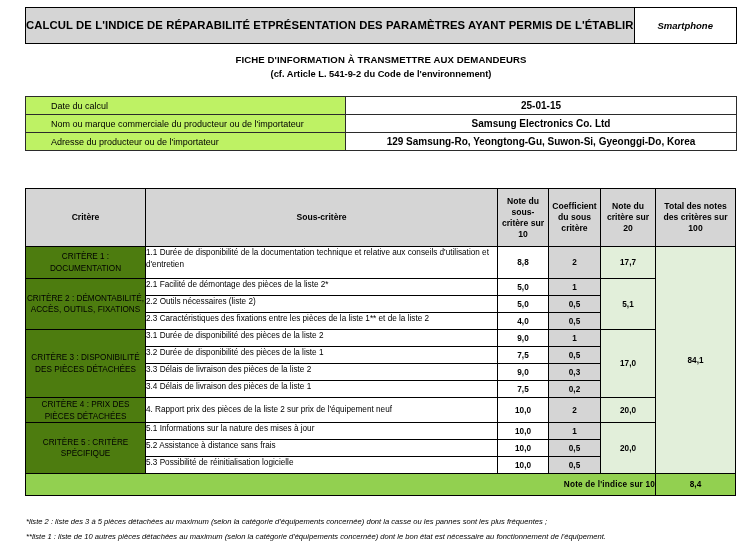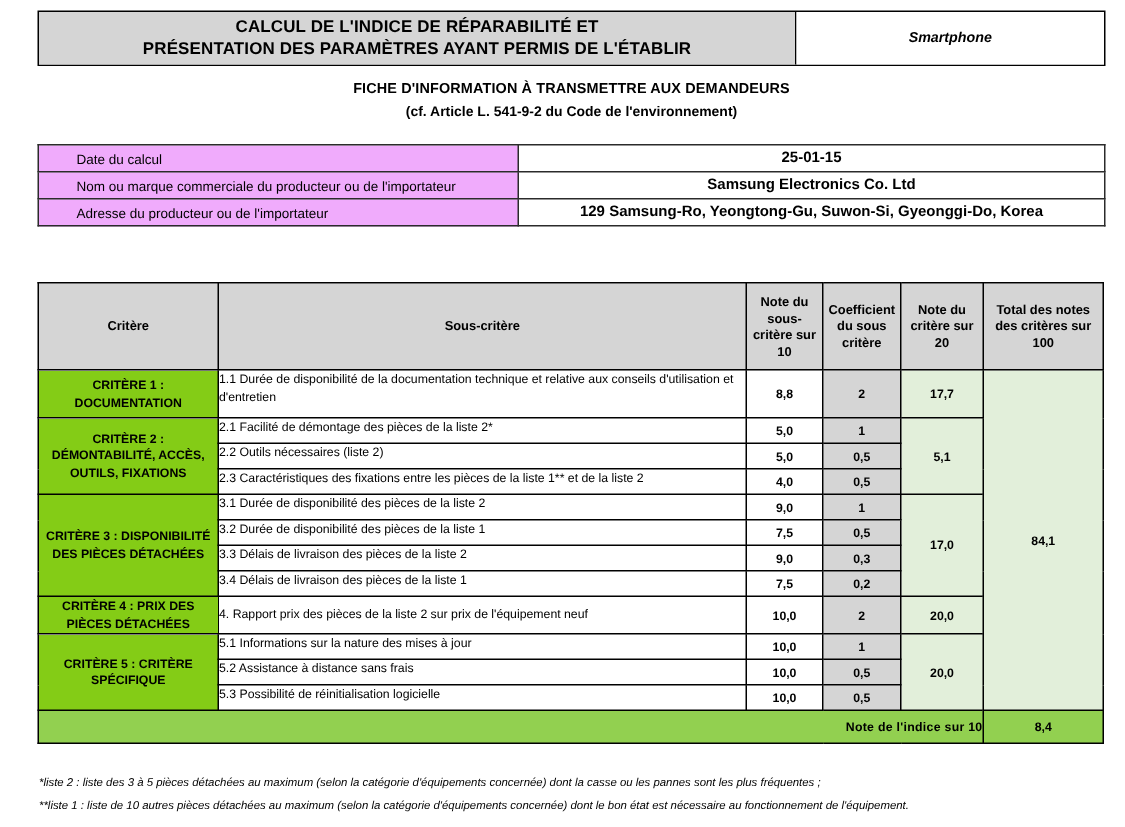--- a/index.html
+++ b/index.html
@@ -25,21 +25,21 @@
     height: 37px;
     display: flex;
     border: 1.4px solid #000;
     box-sizing: border-box;
   }
   .title-header .title-main {
     flex: 0 0 505px;
     background: #d5d5d5;
     border-right: 1.4px solid #000;
     display: flex;
-    flex-direction: column;
+    flex-direction: row;
     align-items: center;
     justify-content: center;
     box-sizing: border-box;
     padding: 1px 0;
   }
   .title-header .title-main .line {
     font-weight: bold;
     font-size: 11.3px;
     letter-spacing: 0.1px;
     line-height: 15px;
@@ -88,21 +88,21 @@
   }
   table.info-table td {
     border: 1px solid #2b2b2b;
     height: 18px;
     font-size: 9px;
     padding: 0 4px;
     box-sizing: border-box;
   }
   table.info-table td.lbl {
     width: 320px;
-    background: #f0abfc;
+    background: #bef264;
     text-align: left;
     padding-left: 25px;
   }
   table.info-table td.val {
     background: #ffffff;
     text-align: center;
     font-weight: bold;
     font-size: 10px;
   }
 
@@ -133,22 +133,22 @@
     padding: 2px 2px;
   }
   th.col-critere   { width: 120px; }
   th.col-sous      { width: 352px; }
   th.col-note10    { width: 51px; }
   th.col-coef      { width: 52px; }
   th.col-note20    { width: 55px; }
   th.col-total     { width: 80px; }
 
   td.c-critere {
-    background: #84cc16;
-    font-weight: bold;
+    background: #4d7c0f;
+    font-weight: normal;
     font-size: 8.5px;
     line-height: 11.5px;
     text-align: center;
     vertical-align: middle;
     overflow: hidden;
     padding: 0 1px;
   }
   td.c-critere.clipped {
     line-height: 11.5px;
     position: relative;

